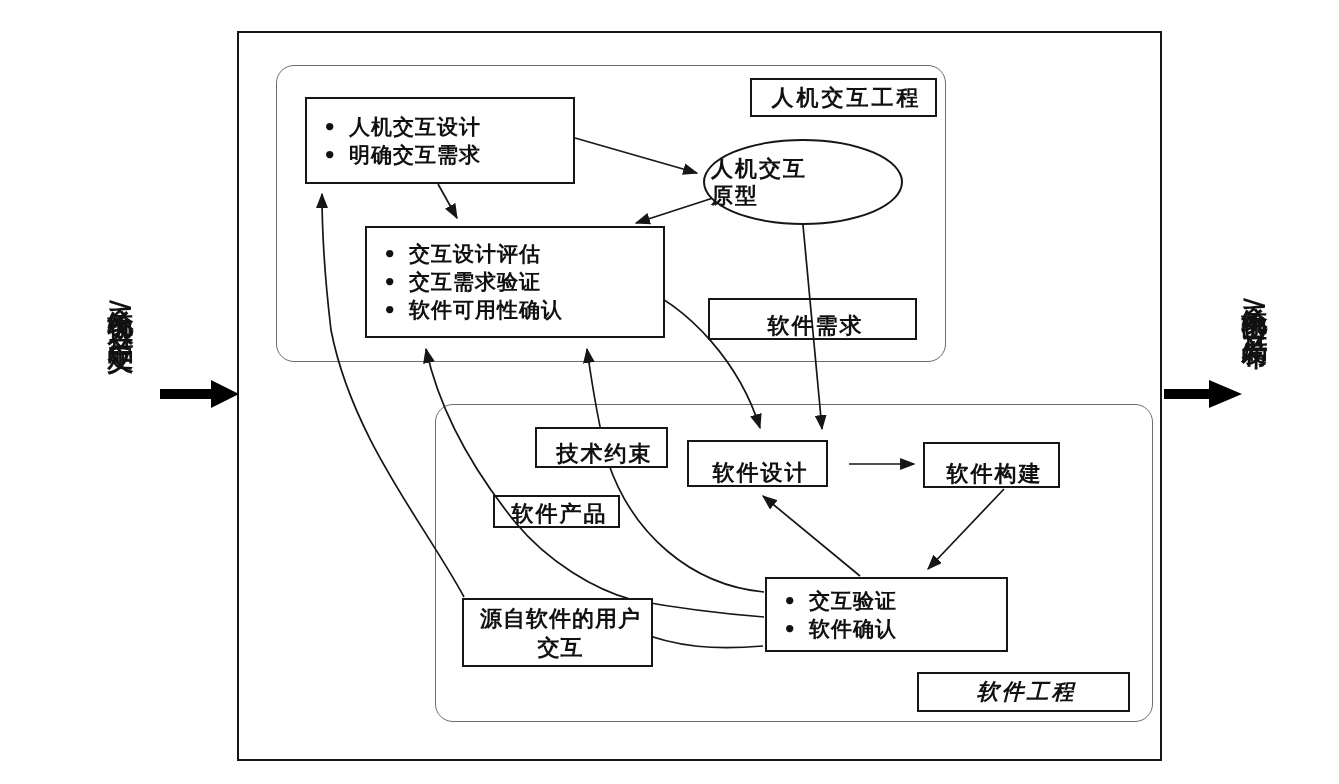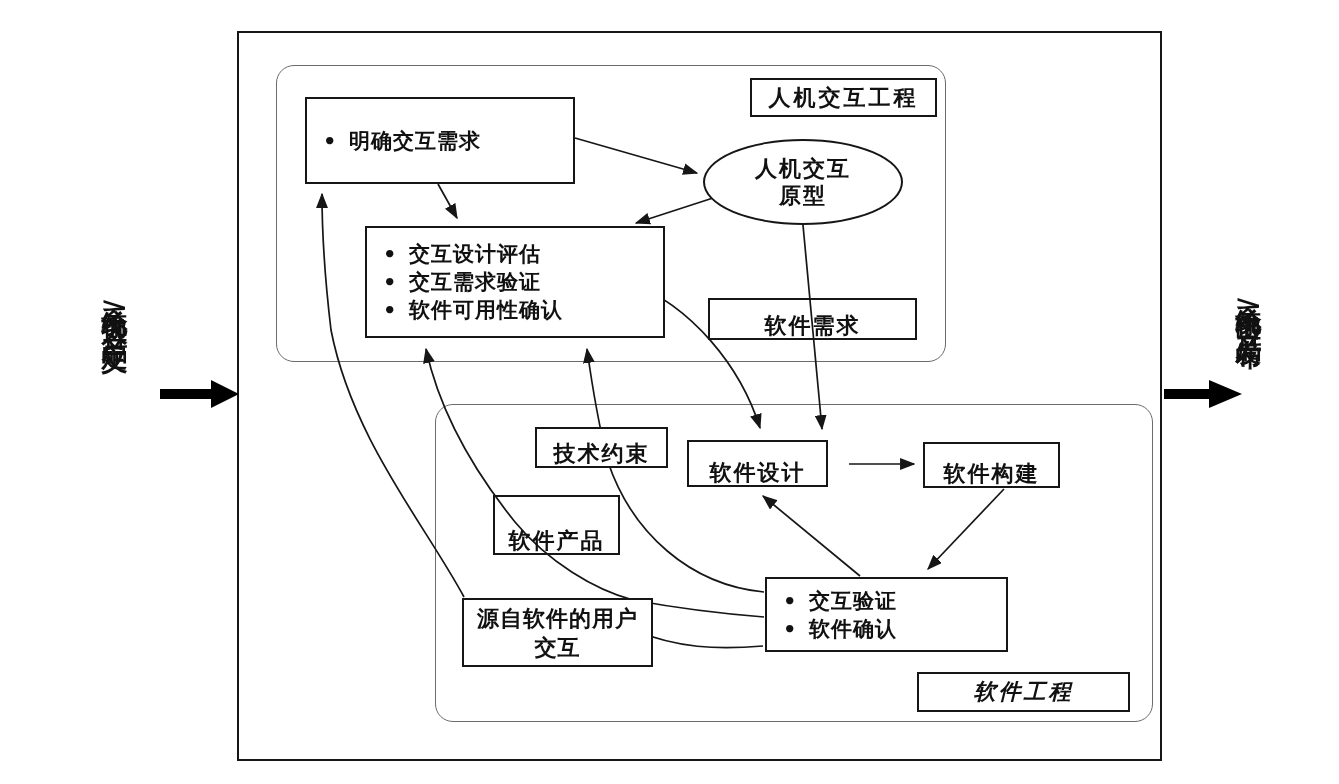--- a/index.html
+++ b/index.html
@@ -1,20 +1,20 @@
 <!DOCTYPE html>
 <html><head>
 <meta charset="utf-8">
 <style>
   html,body{margin:0;padding:0;background:#ffffff;}
   .canvas{
     position:relative;width:1339px;height:784px;background:#ffffff;overflow:hidden;
     font-family:"DejaVu Serif","Liberation Serif",serif;color:#111;font-weight:700;
   }
-  .abs{position:absolute;box-sizing:border-box;}
+  .abs{position:absolute;box-sizing:border-box;padding-left:6px;}
   
   .outer-box{left:237px;top:31px;width:925px;height:730px;border:2px solid #161616;z-index:1;}
   
   .container{border:1.6px solid #6b6b6b;border-radius:18px;z-index:1;background:transparent;}
   .hci-container{left:276px;top:65px;width:670px;height:297px;}
   .se-container{left:435px;top:404px;width:718px;height:318px;}
   
   svg.wires{position:absolute;left:0;top:0;z-index:2;pointer-events:none;}
   
   .node{border:2px solid #161616;background:#ffffff;z-index:3;display:flex;
@@ -22,21 +22,21 @@
   .node.seethru{background:transparent;}
   .label-1{font-size:22px;letter-spacing:2px;line-height:1.15;}
   .tag{border:2px solid #161616;background:#ffffff;z-index:3;display:flex;
        align-items:center;justify-content:center;font-size:22px;letter-spacing:3px;}
   .bullets{z-index:3;border:2px solid #161616;background:#ffffff;display:flex;
            flex-direction:column;justify-content:center;padding:4px 10px 4px 16px;}
   .bullets ul{margin:0;padding:0;list-style:none;}
   .bullets li{font-size:21px;letter-spacing:1px;white-space:nowrap;}
   .bullets li::before{content:"•";display:inline-block;width:26px;font-size:21px;}
   .ellipse{border:2px solid #161616;border-radius:50%;background:#ffffff;z-index:3;
-           display:flex;flex-direction:column;align-items:center;justify-content:center;
+           display:flex;flex-direction:column;justify-content:center;
            font-size:22px;letter-spacing:2px;line-height:1.25;}
   .vlabel{writing-mode:vertical-rl;text-orientation:mixed;font-size:26px;
           letter-spacing:4px;z-index:1;line-height:1;}
   .wrap2{font-size:22px;line-height:1.35;letter-spacing:1px;padding:2px 8px;}
 </style>
 </head>
 <body>
 
 <div class="canvas">
 
@@ -76,20 +76,21 @@
 
   <div class="abs tag" style="left:750px;top:78px;width:187px;height:39px;">
     <span>人机交互工程</span>
   </div>
   <div class="abs tag" style="left:917px;top:672px;width:213px;height:40px;font-style:italic;">
     <span>软件工程</span>
   </div>
 
   <div class="abs bullets" style="left:305px;top:97px;width:270px;height:87px;">
     <ul>
+      <li>人机交互设计</li>
       <li>明确交互需求</li>
     </ul>
   </div>
 
   <div class="abs ellipse" style="left:703px;top:139px;width:200px;height:86px;">
     <span>人机交互</span>
     <span>原型</span>
   </div>
 
   <div class="abs bullets" style="left:365px;top:226px;width:300px;height:112px;">
@@ -109,21 +110,21 @@
   </div>
 
   <div class="abs node label-1" style="left:687px;top:440px;width:141px;height:47px;">
     <span>软件设计</span>
   </div>
 
   <div class="abs node label-1" style="left:923px;top:442px;width:137px;height:46px;">
     <span>软件构建</span>
   </div>
 
-  <div class="abs node seethru label-1" style="left:493px;top:495px;width:127px;height:60px;">
+  <div class="abs node seethru label-1" style="left:493px;top:495px;width:127px;height:33px;">
     <span>软件产品</span>
   </div>
 
   <div class="abs node" style="left:462px;top:598px;width:191px;height:69px;">
     <span class="wrap2">源自软件的用户交互</span>
   </div>
 
   <div class="abs bullets" style="left:765px;top:577px;width:243px;height:75px;">
     <ul>
       <li>交互验证</li>

